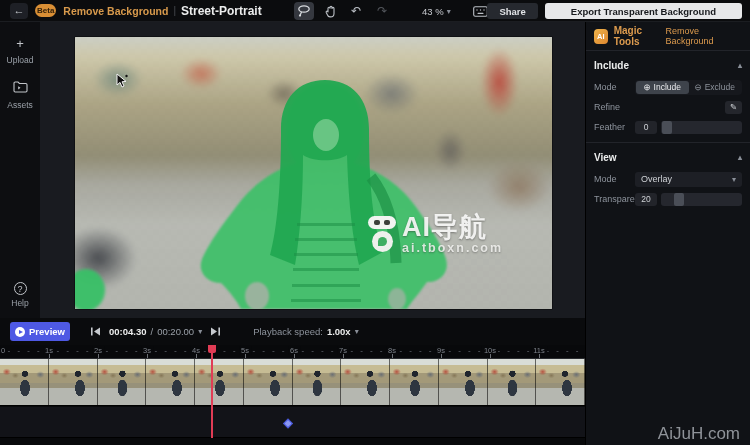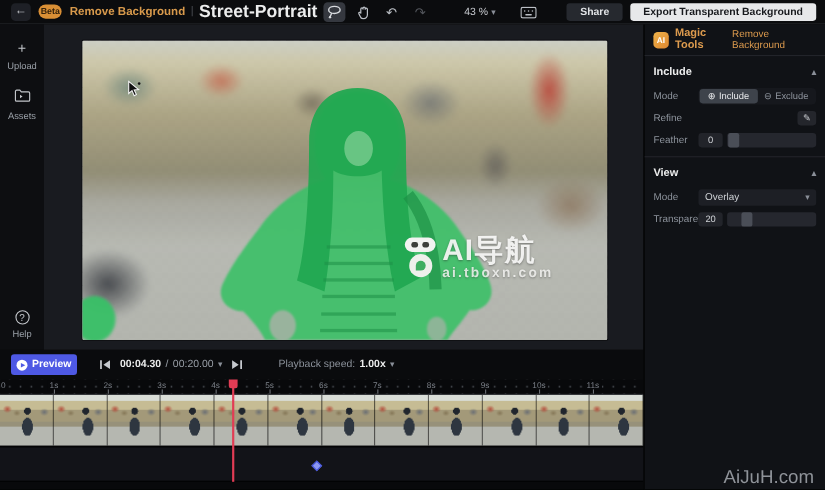--- a/index.html
+++ b/index.html
@@ -9,33 +9,33 @@
 
   
   .topbar { position:absolute; left:0; top:0; width:750px; height:22px; background:#0b0c0e;
             border-bottom:1px solid #1b1d21; display:flex; align-items:center; z-index:30; }
   .back-btn { width:18px; height:16px; margin-left:10px; background:#1e2026; border:none; border-radius:4px;
               color:#c6c9ce; font-size:11px; line-height:15px; text-align:center; cursor:pointer; }
   .beta { margin-left:7px; background:#d98f35; color:#35220a; font-size:8px; font-weight:bold;
           padding:2px 2px; border-radius:8px; }
   .feature-title { margin-left:7px; color:#d89a4c; font-size:10.5px; font-weight:bold; }
   .tb-sep { margin:0 5px; color:#4a4d52; font-size:10px; }
-  .project-title { color:#eceded; font-size:16px; font-weight:bold; }
+  .project-title { color:#eceded; font-size:12px; font-weight:bold; }
   .tools { position:absolute; left:294px; top:0; height:22px; display:flex; align-items:center; gap:6px; }
   .tool-btn { height:18px; min-width:20px; display:flex; align-items:center; justify-content:center;
               background:transparent; border:none; border-radius:4px; color:#bcc0c6; font-size:12px; cursor:pointer; }
   .tool-btn.active { background:#35383f; }
   .tool-btn.disabled { color:#53565c; }
   .zoom-ctl { display:flex; align-items:center; gap:3px; color:#c6c9ce; font-size:9.5px; margin-left:24px; cursor:pointer; }
   .caret { font-size:8px; color:#8a8f98; }
   .tb-actions { position:absolute; right:8px; top:3px; display:flex; gap:7px; }
   .share-btn { background:#26292f; color:#e2e4e7; border:none; border-radius:3px; height:16px;
                padding:0 12px; font-size:9.5px; font-weight:bold; cursor:pointer; }
   .export-btn { background:#e7e8ea; color:#17191d; border:none; border-radius:3px; height:16px;
-                padding:0 12px; font-size:9.5px; font-weight:bold; cursor:pointer; }
+                padding:0 26px; font-size:9.5px; font-weight:bold; cursor:pointer; }
 
   
   .sidebar { position:absolute; left:0; top:22px; width:40px; height:296px; background:#0d0e11; z-index:20; }
   .side-item { width:40px; text-align:center; color:#9aa0a8; font-size:8.5px; cursor:pointer; }
   .side-item .ico { display:block; margin:0 auto 3px; width:16px; height:16px; color:#c2c5ca;
                     font-size:13px; line-height:16px; }
   .side-upload { margin-top:14px; } .side-assets { margin-top:16px; }
   .side-help { position:absolute; bottom:10px; left:0; }
 
   

